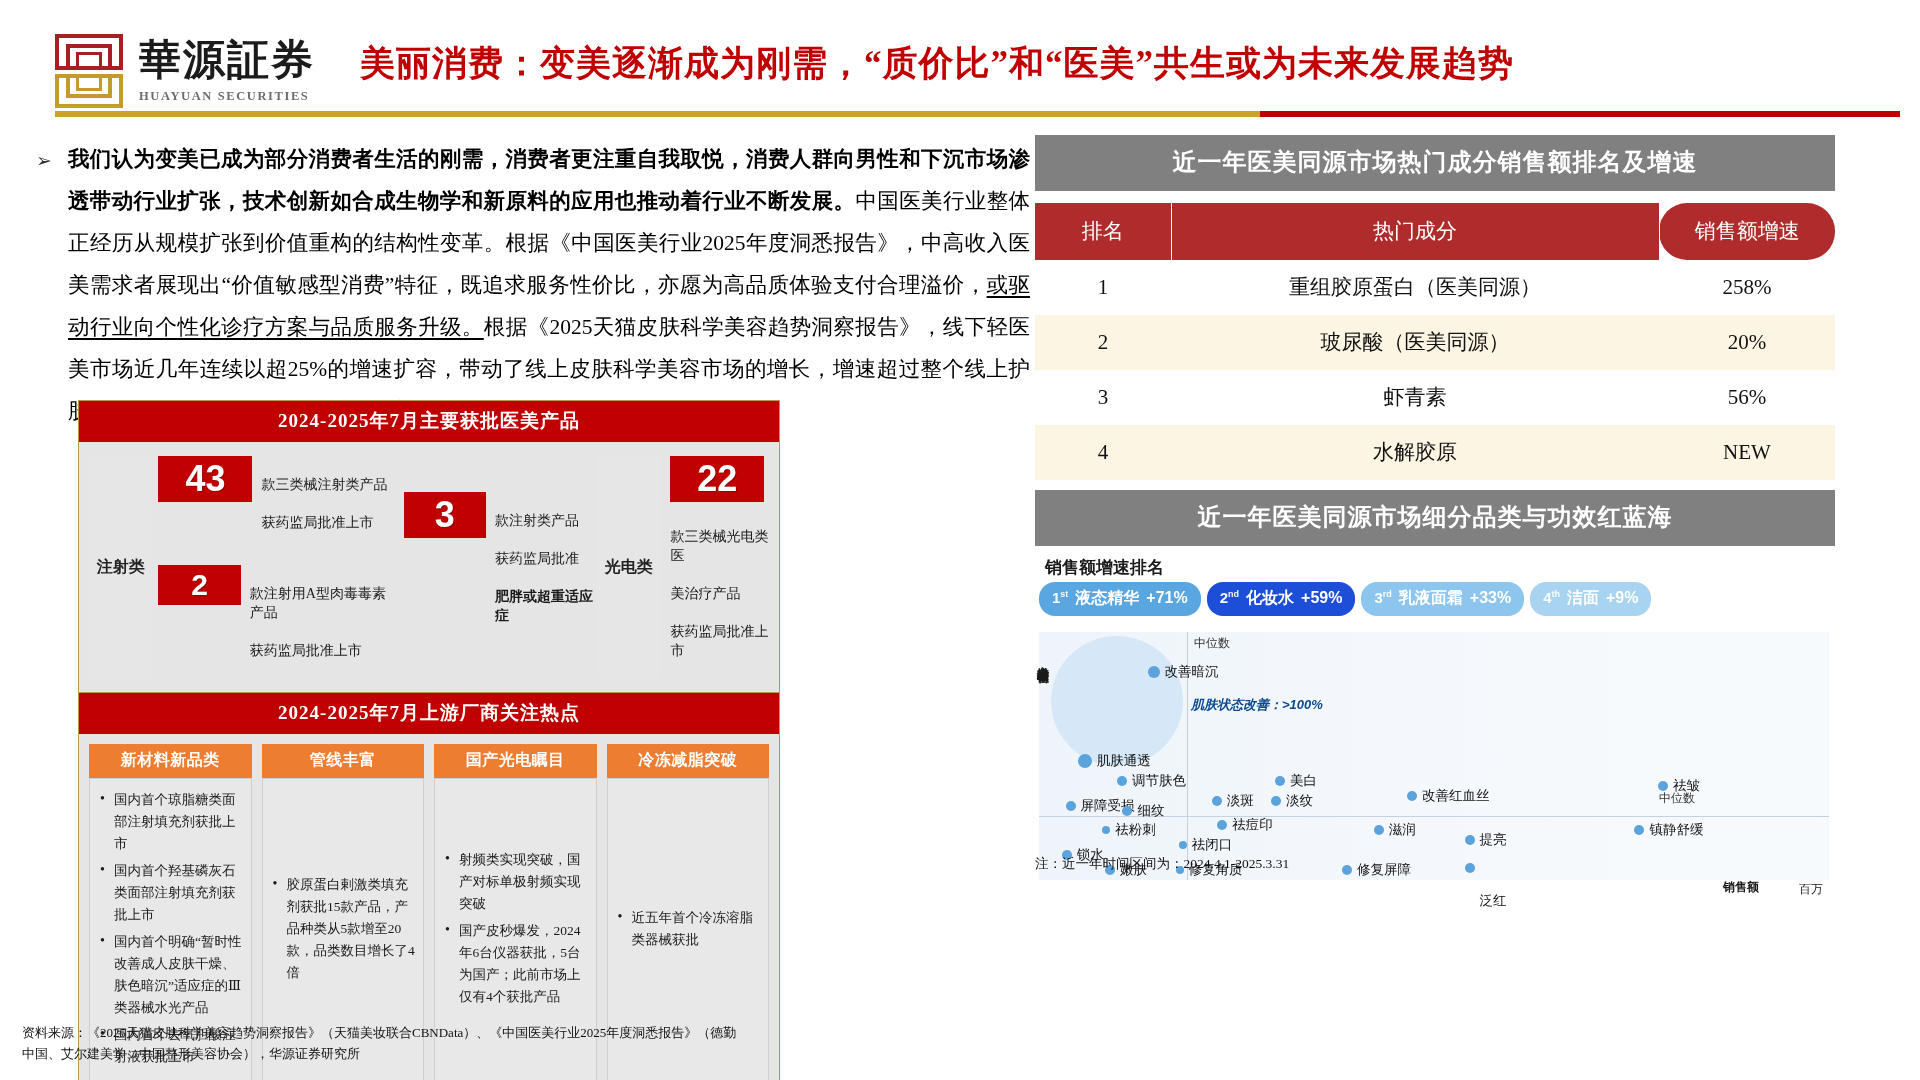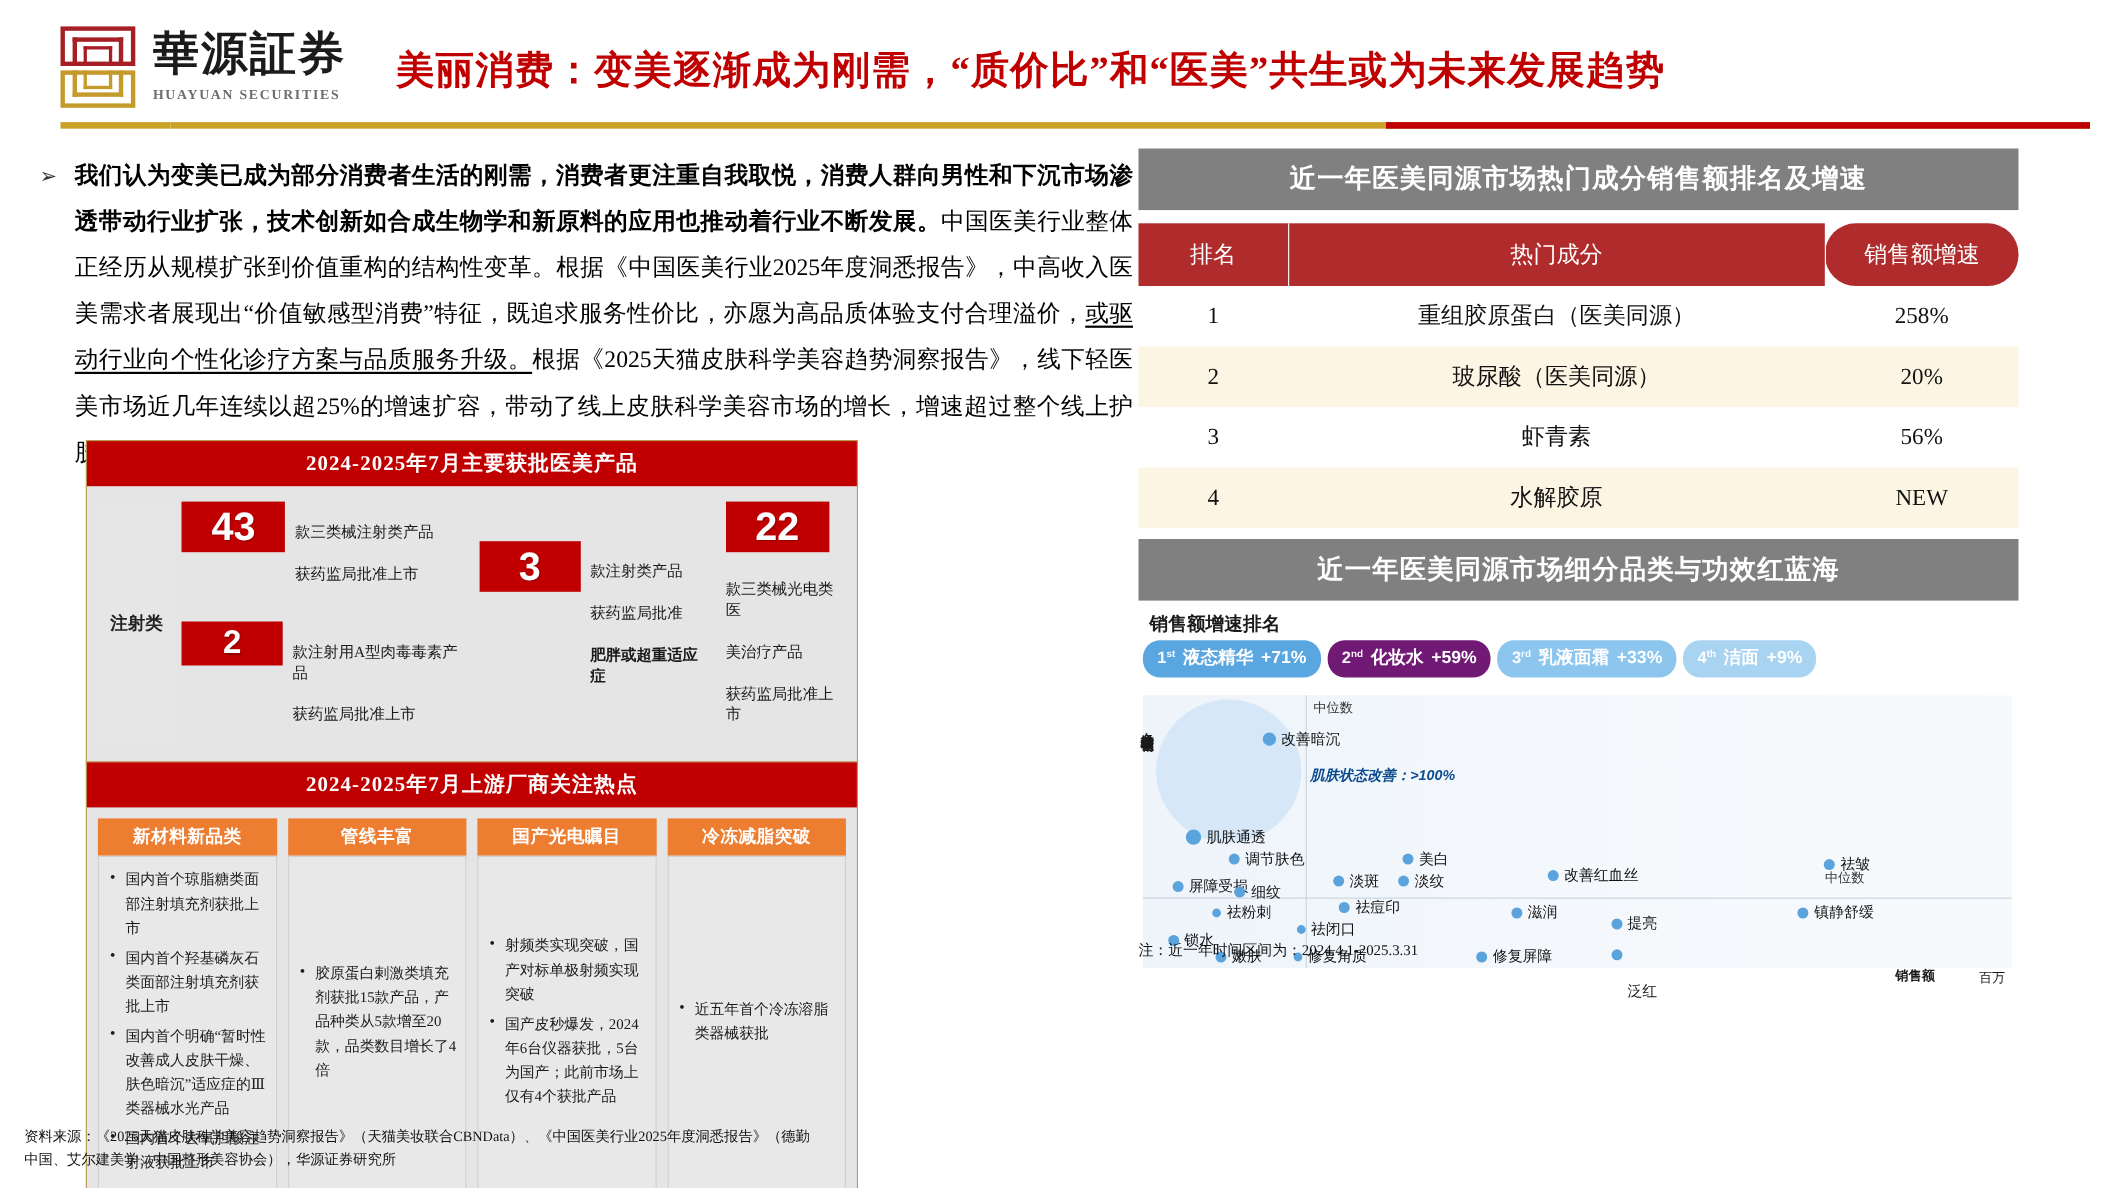--- a/index.html
+++ b/index.html
@@ -5,21 +5,21 @@
   html,body{margin:0;padding:0;}
   body{
     width:1920px;height:1080px;
     background:#ffffff;
     font-family:"Liberation Serif","DejaVu Serif",serif;
     overflow:hidden;
     position:relative;
   }
   
   .header{position:absolute;left:0;top:0;width:1920px;height:120px;}
-  .logo-wrap{position:absolute;left:55px;top:24px;display:flex;align-items:center;}
+  .logo-wrap{position:absolute;left:55px;top:34px;display:flex;align-items:center;}
   .logo-mark{width:68px;height:74px;position:relative;}
   .logo-mark .top{position:absolute;left:0;top:0;width:68px;height:36px;
       border:4px solid #a51f24;box-sizing:border-box;}
   .logo-mark .top:before{content:"";position:absolute;left:7px;top:6px;right:7px;bottom:-4px;
       border-left:4px solid #a51f24;border-top:4px solid #a51f24;border-right:4px solid #a51f24;
       box-sizing:border-box;}
   .logo-mark .top:after{content:"";position:absolute;left:17px;top:14px;right:17px;bottom:-4px;
       border-left:3px solid #a51f24;border-top:3px solid #a51f24;border-right:3px solid #a51f24;
       box-sizing:border-box;}
   .logo-mark .bot{position:absolute;left:0;top:40px;width:68px;height:34px;
@@ -192,20 +192,21 @@
     <div class="mid-col">
       <div class="stat-row">
         <div class="num num-lg">3</div>
         <div class="stat-txt">
           <div>款注射类产品</div>
           <div>获药监局批准</div>
           <div class="bb">肥胖或超重适应症</div>
         </div>
       </div>
     </div>
+    <div class="vcat">光电类</div>
     <div class="right-col-s">
       <div class="num num-lg">22</div>
       <div class="stat-txt" style="margin-top:6px;">
         <div>款三类械光电类医</div>
         <div>美治疗产品</div>
         <div>获药监局批准上市</div>
       </div>
     </div>
   </div>
 </div>
@@ -295,21 +296,21 @@
 <div class="panel2">
   <div class="panel-hd">近一年医美同源市场细分品类与功效红蓝海</div>
   <div class="chart-area">
     <div class="chart-caption">销售额增速排名</div>
     <div class="badges" id="badges">
         <div class="badge b1" style="background: rgb(89, 166, 224);">
           <span class="ord">1<sup>st</sup></span>
           <span class="nm">液态精华</span>
           <span class="pc">+71%</span>
         </div>
-        <div class="badge b2" style="background: #701a75;">
+        <div class="badge b2" style="background: #1d4ed8;">
           <span class="ord">2<sup>nd</sup></span>
           <span class="nm">化妆水</span>
           <span class="pc">+59%</span>
         </div>
         <div class="badge b3" style="background: rgb(140, 198, 238);">
           <span class="ord">3<sup>rd</sup></span>
           <span class="nm">乳液面霜</span>
           <span class="pc">+33%</span>
         </div>
         <div class="badge b4" style="background: rgb(168, 212, 242);">

